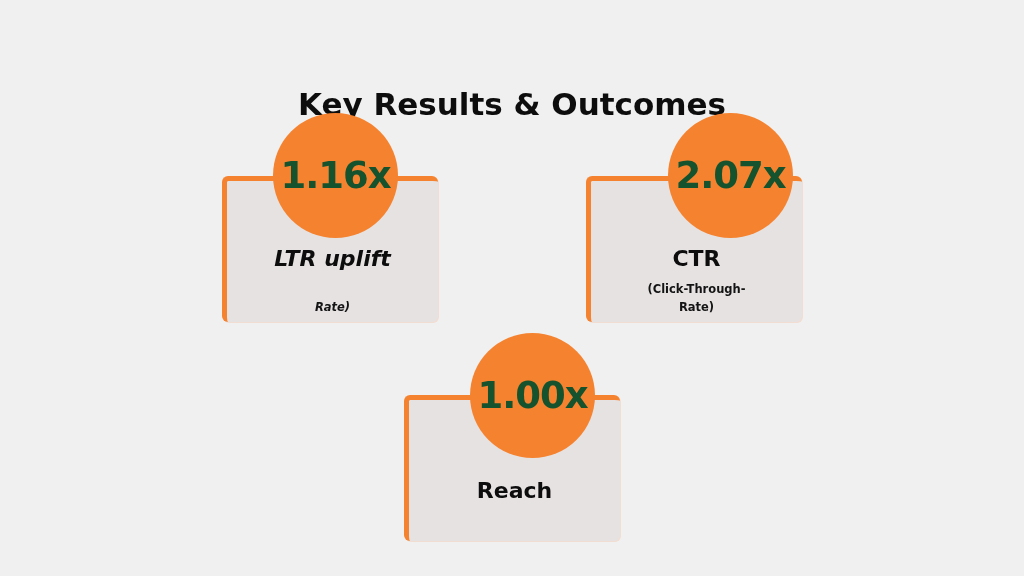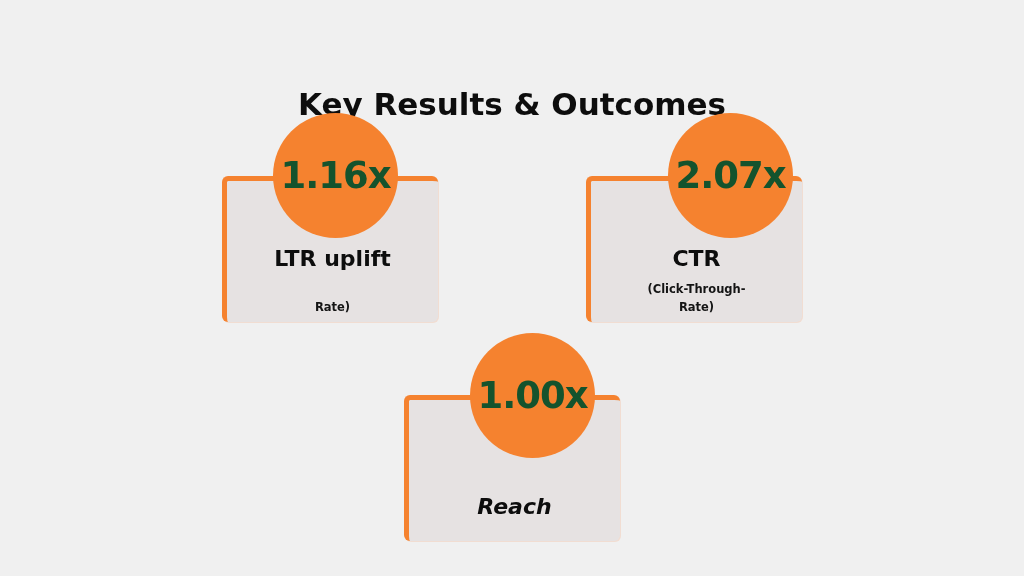--- a/index.html
+++ b/index.html
@@ -67,29 +67,29 @@
       font-size: 11.5px;
       line-height: 18px;
       color: #141414;
     }
   </style>
 </head>
 <body>
 
 <div class="title">Key Results &amp; Outcomes</div>
 
-<div class="card" style="left:222px; top:176px;">
+<div class="card" style="left:222px; top:176px;font-style:italic;">
   <div class="label label-main" style="top:65px;">LTR uplift</div>
   <div class="label label-sub" style="top:117px;">Rate)</div>
 </div>
 <div class="circle" style="left:273px; top:113px;">1.16x</div>
 
 <div class="card" style="left:586px; top:176px;">
   <div class="label label-sub" style="top:99px;">(Click-Through-</div>
   <div class="label label-main" style="top:65px;">CTR</div>
   <div class="label label-sub" style="top:117px;">Rate)</div>
 </div>
 <div class="circle" style="left:668px; top:113px;">2.07x</div>
 
 <div class="card" style="left:404px; top:395px;">
-  <div class="label label-main" style="top:94px;font-style:italic;">Reach</div>
+  <div class="label label-main" style="top:78px;">Reach</div>
 </div>
 <div class="circle" style="left:470px; top:333px;">1.00x</div>
 
 </body></html>

